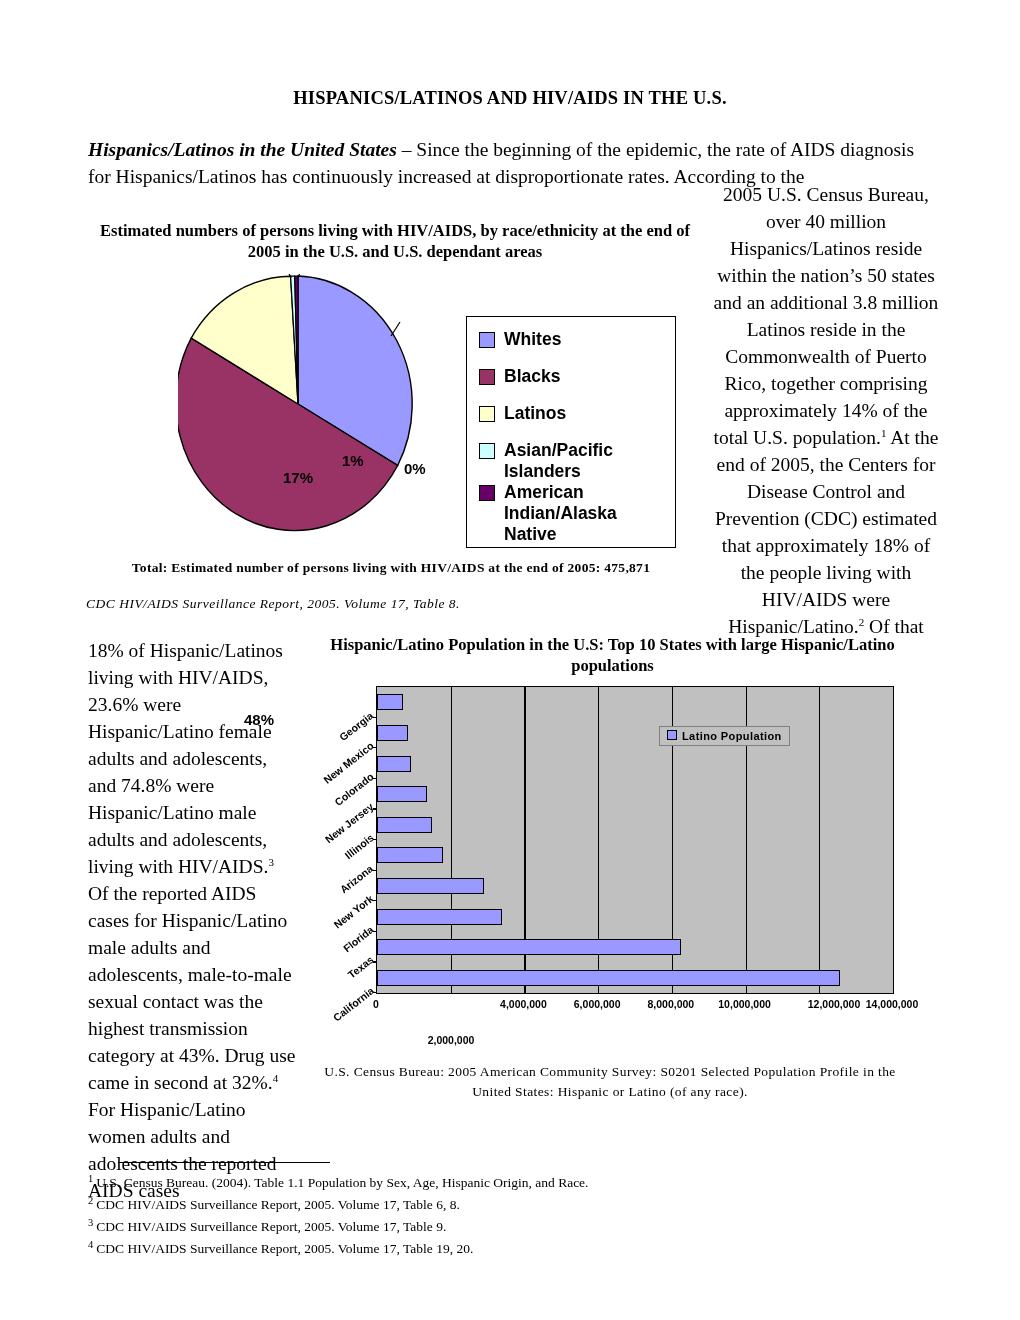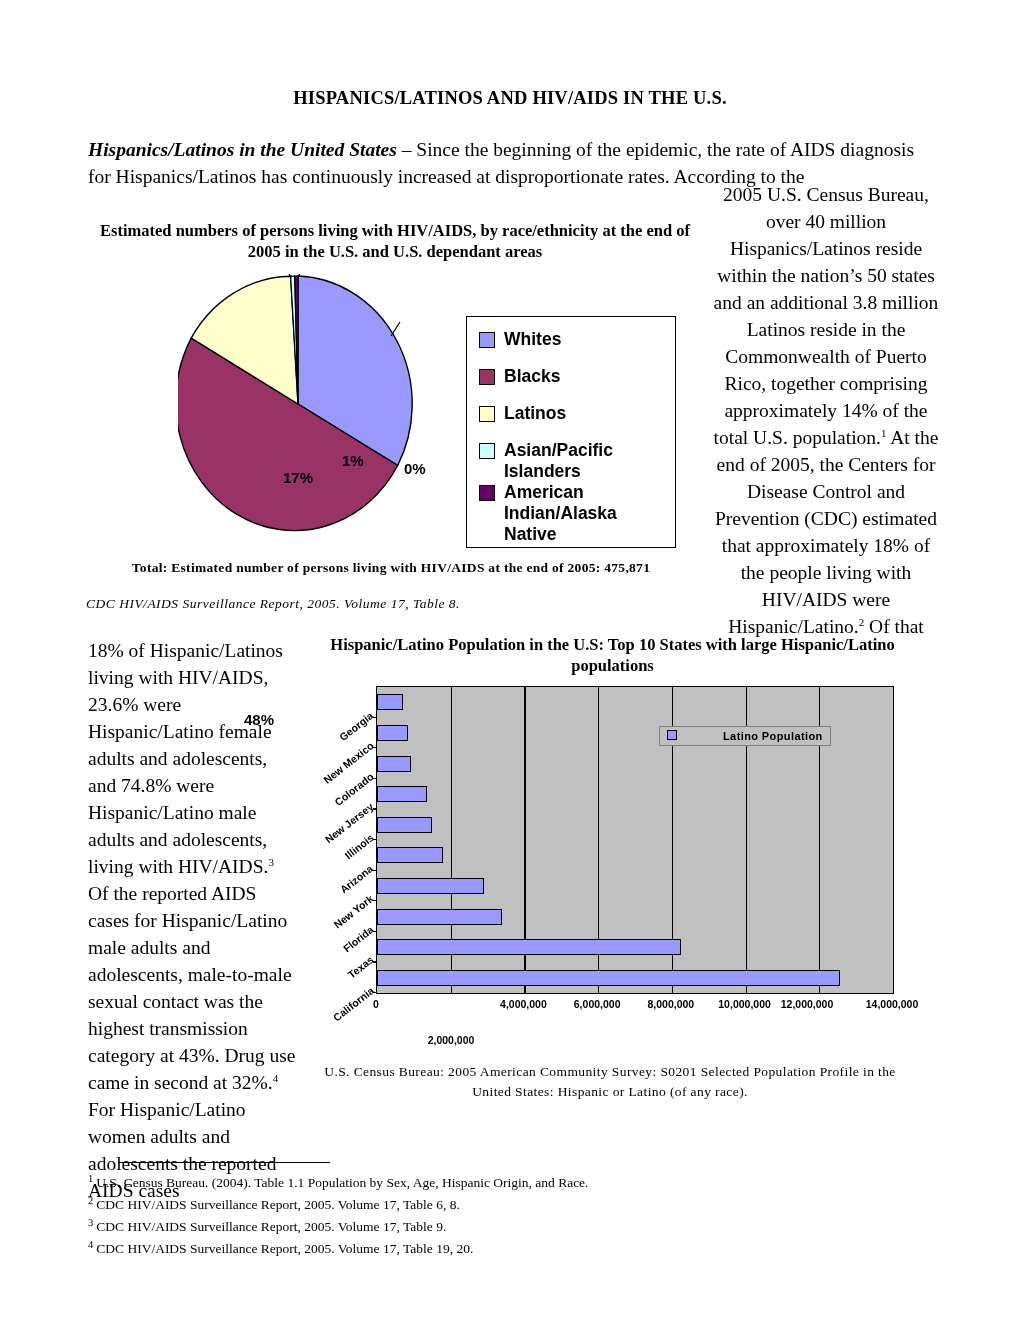--- a/index.html
+++ b/index.html
@@ -238,21 +238,20 @@
   }
   #bar-legend {
     position: absolute;
     left: 349px; top: 92px;
     border: 1.6px solid #808080;
     background: #c0c0c0;
     padding: 3px 7px;
     display: flex;
     align-items: flex-start;
     font-family: "Liberation Sans", "DejaVu Sans", sans-serif;
-    gap: 41px;
   }
   #bar-legend .legend-swatch {
     width: 10px; height: 10px;
     margin-top: 0;
   }
   #bar-legend-label {
     font-weight: bold;
     font-size: 11px;
     margin-left: 5px;
     letter-spacing: 0.4px;
@@ -447,21 +446,21 @@
       <div class="ylabel" style="right: 538px; top: 257.2px;">New York</div>
       <div class="ylabel" style="right: 538px; top: 287.8px;">Florida</div>
       <div class="ylabel" style="right: 538px; top: 318.4px;">Texas</div>
       <div class="ylabel" style="right: 538px; top: 349px;">California</div>
       <div class="xlabel" style="left: 66px; top: 364px;">0</div>
       <div class="xlabel" style="left: 141px; top: 364px; margin-top: 36px;">2,000,000</div>
       <div class="xlabel" style="left: 213.429px; top: 364px;">4,000,000</div>
       <div class="xlabel" style="left: 287.143px; top: 364px;">6,000,000</div>
       <div class="xlabel" style="left: 360.857px; top: 364px;">8,000,000</div>
       <div class="xlabel" style="left: 434.571px; top: 364px;">10,000,000</div>
-      <div class="xlabel" style="left: 497px; top: 364px;">12,000,000</div>
+      <div class="xlabel" style="left: 524px; top: 364px;">12,000,000</div>
       <div class="xlabel" style="left: 582px; top: 364px;">14,000,000</div>
     </div>
 
   <div id="footnote-rule"></div>
   <div id="footnotes">
     <span class="footnote">
       <span class="fn-num">1</span><span>U.S. Census Bureau. (2004). Table 1.1 Population by Sex, Age, Hispanic Origin, and Race.</span>
     </span>
     <span class="footnote">
       <span class="fn-num">2</span><span>CDC HIV/AIDS Surveillance Report, 2005. Volume 17, Table 6, 8.</span>

